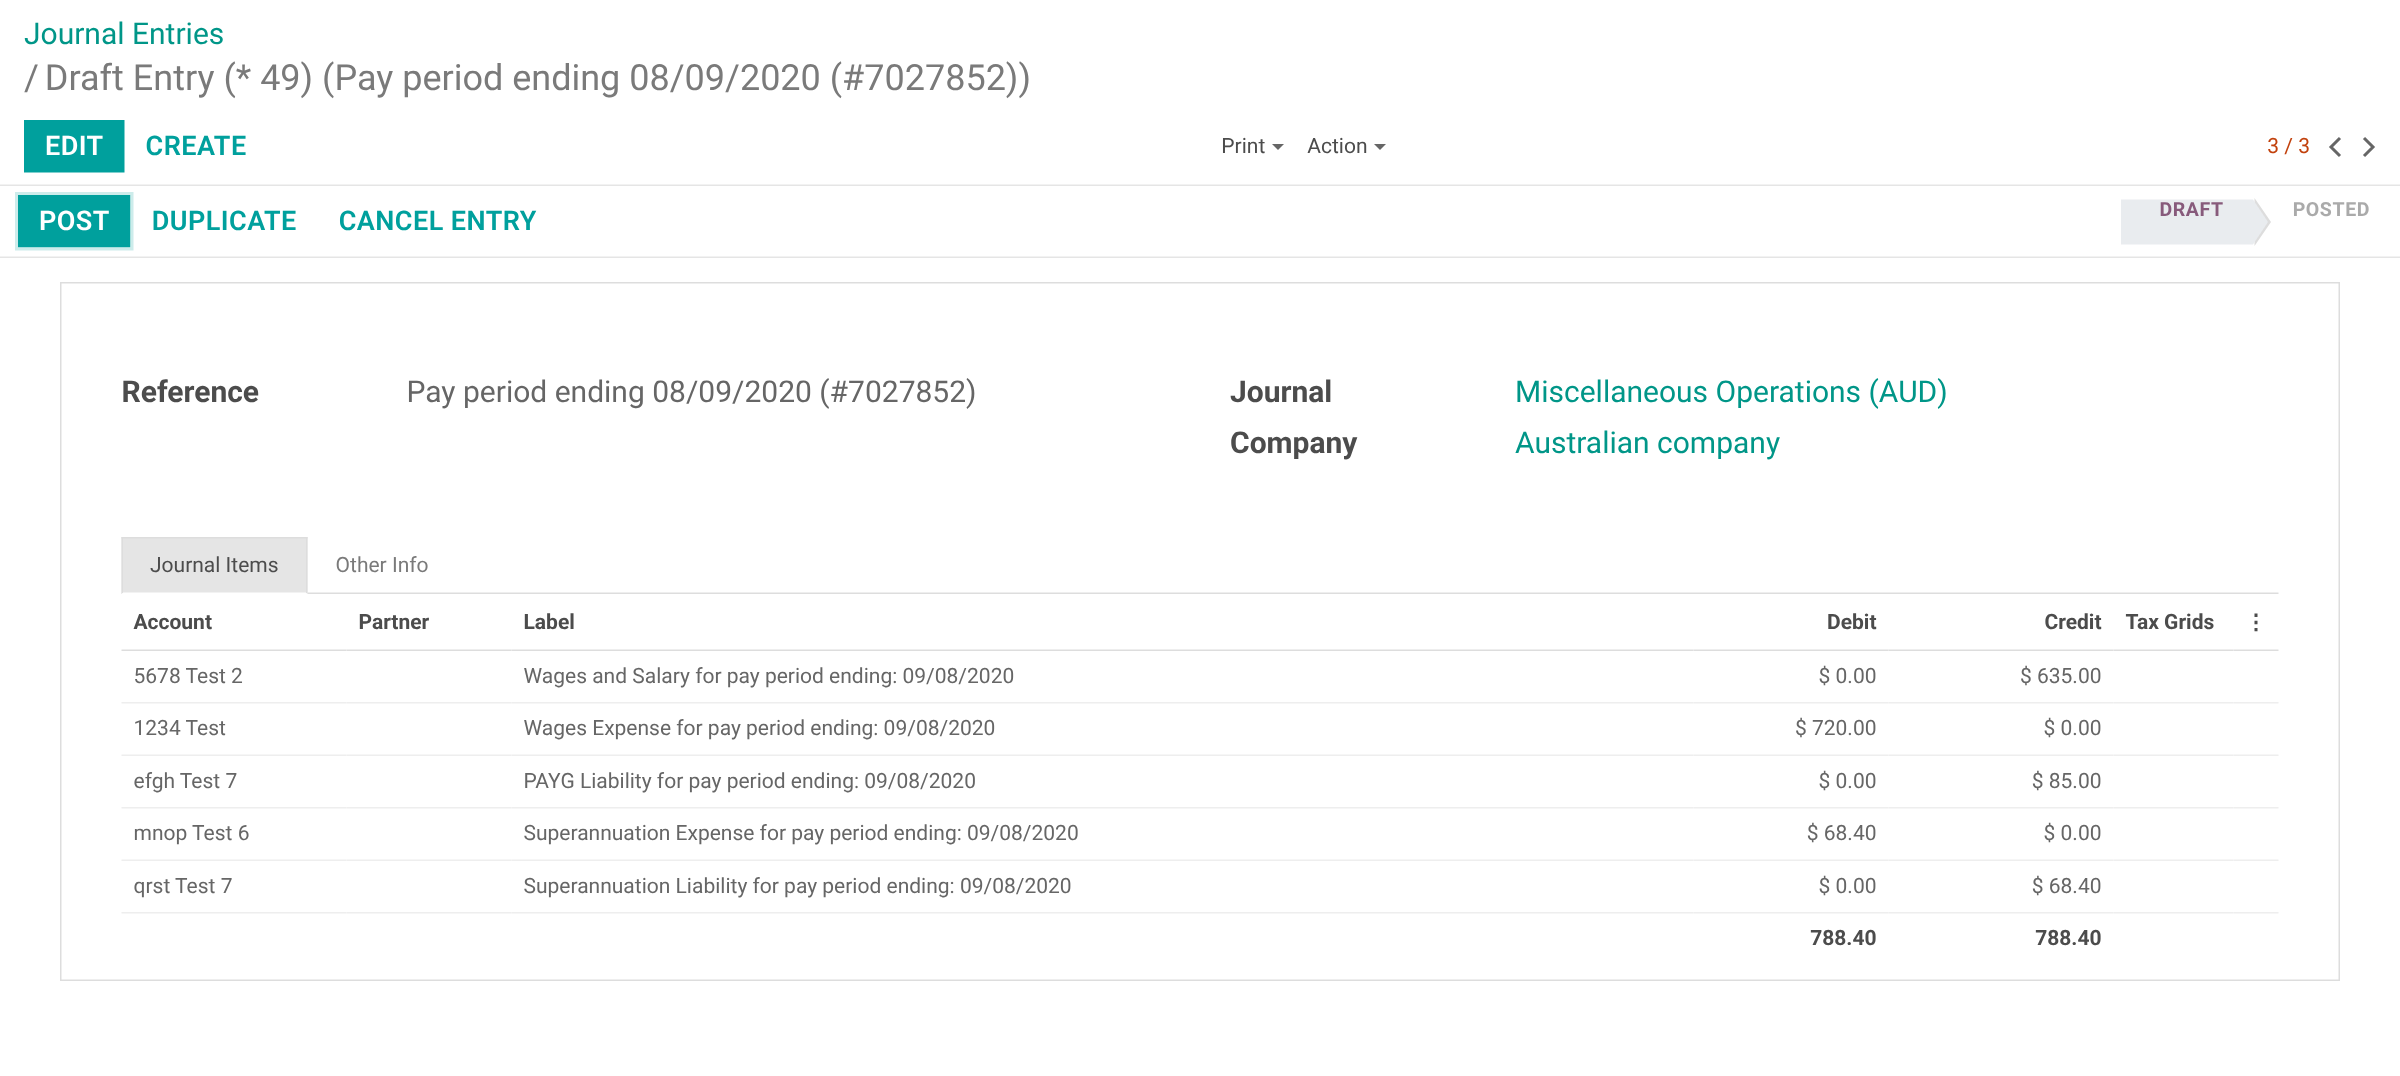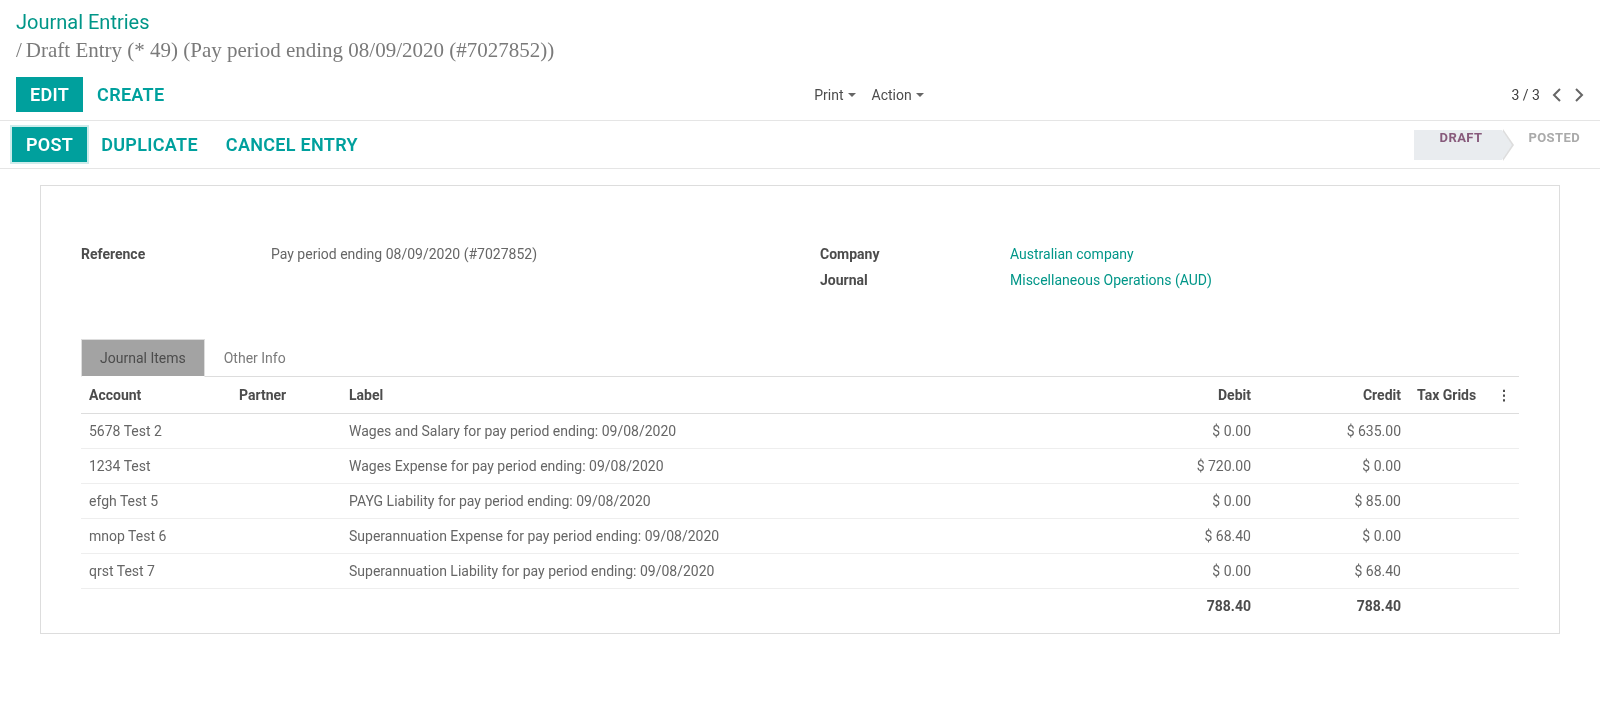--- a/index.html
+++ b/index.html
@@ -10,25 +10,24 @@
   background: #fff;
 }
 .header-area { padding: 10px 5px 0 16px; }
 .breadcrumb-title {
   font-size: 20px;
   color: #009688;
   font-weight: 400;
   margin-bottom: 4px;
 }
 .breadcrumb-sub {
-  font-size: 21px;
+  font-size: 24px;
   color: #7a7a7a;
   font-weight: 400;
   margin-bottom: 10px;
-  font-family: Liberation Serif, serif;
 }
 .breadcrumb-sub .slash { margin-right: 4px; }
 .toolbar-row {
   display: flex;
   align-items: center;
   padding: 4px 16px 8px 16px;
   border-bottom: 1px solid #e5e5e5;
 }
 .btn {
   border: none;
@@ -67,21 +66,21 @@
   display: inline-block;
   width: 0; height: 0;
   border-left: 4px solid transparent;
   border-right: 4px solid transparent;
   border-top: 4px solid #666;
 }
 .pager {
   display: flex;
   align-items: center;
   gap: 12px;
-  color: #404040;
+  color: #c2410c;
   text-align: right;
 }
 .pager-arrow {
   cursor: pointer;
   font-size: 18px;
   color: #666;
   display: inline-flex;
   align-items: center;
 }
 .status-row {
@@ -140,21 +139,21 @@
 }
 .form-columns {
   display: flex;
   gap: 40px;
   margin-bottom: 40px;
 }
 .form-col { flex: 1; }
 .form-field-row {
   display: flex;
   margin-bottom: 10px;
-  font-size: 14px;
+  font-size: 20px;
   align-items: center;
 }
 .form-label {
   width: 190px;
   font-weight: 700;
   color: #4c4c4c;
 }
 .form-value { color: #666; }
 .form-value.link { color: #009688; }
 .tabs {
@@ -167,21 +166,21 @@
   color: #7a7a7a;
   border: 1px solid transparent;
   border-bottom: none;
   position: relative;
   bottom: -1px;
 }
 .tab.active {
   border-color: #ddd;
   border-bottom: 1px solid #fff;
   color: #4c4c4c;
-  background: #a3a3a3;
+  background: #e5e5e5;
 }
 .table {
   width: 100%;
   border-collapse: collapse;
 }
 .table th {
   text-align: left;
   font-weight: 700;
   padding: 10px 8px;
   border-bottom: 1px solid #ddd;
@@ -257,26 +256,26 @@
 
     <div class="form-columns">
       <div class="form-col">
         <div class="form-field-row">
           <div class="form-label">Reference</div>
           <div class="form-value">Pay period ending 08/09/2020 (#7027852)</div>
         </div>
       </div>
       <div class="form-col">
         <div class="form-field-row">
+          <div class="form-label">Journal</div>
+          <div class="form-value link">Miscellaneous Operations (AUD)</div>
+        </div>
+        <div class="form-field-row">
           <div class="form-label">Company</div>
           <div class="form-value link">Australian company</div>
-        </div>
-        <div class="form-field-row">
-          <div class="form-label">Journal</div>
-          <div class="form-value link">Miscellaneous Operations (AUD)</div>
         </div>
       </div>
     </div>
 
     <div class="tabs">
       <div class="tab active">Journal Items</div>
       <div class="tab">Other Info</div>
     </div>
 
     <table class="table">
@@ -304,21 +303,21 @@
           <tr>
             <td>1234 Test</td>
             <td></td>
             <td>Wages Expense for pay period ending: 09/08/2020</td>
             <td class="num">$ 720.00</td>
             <td class="num">$ 0.00</td>
             <td></td>
             <td></td>
           </tr>
           <tr>
-            <td>efgh Test 5</td>
+            <td>efgh Test 7</td>
             <td></td>
             <td>PAYG Liability for pay period ending: 09/08/2020</td>
             <td class="num">$ 0.00</td>
             <td class="num">$ 85.00</td>
             <td></td>
             <td></td>
           </tr>
           <tr>
             <td>mnop Test 6</td>
             <td></td>

